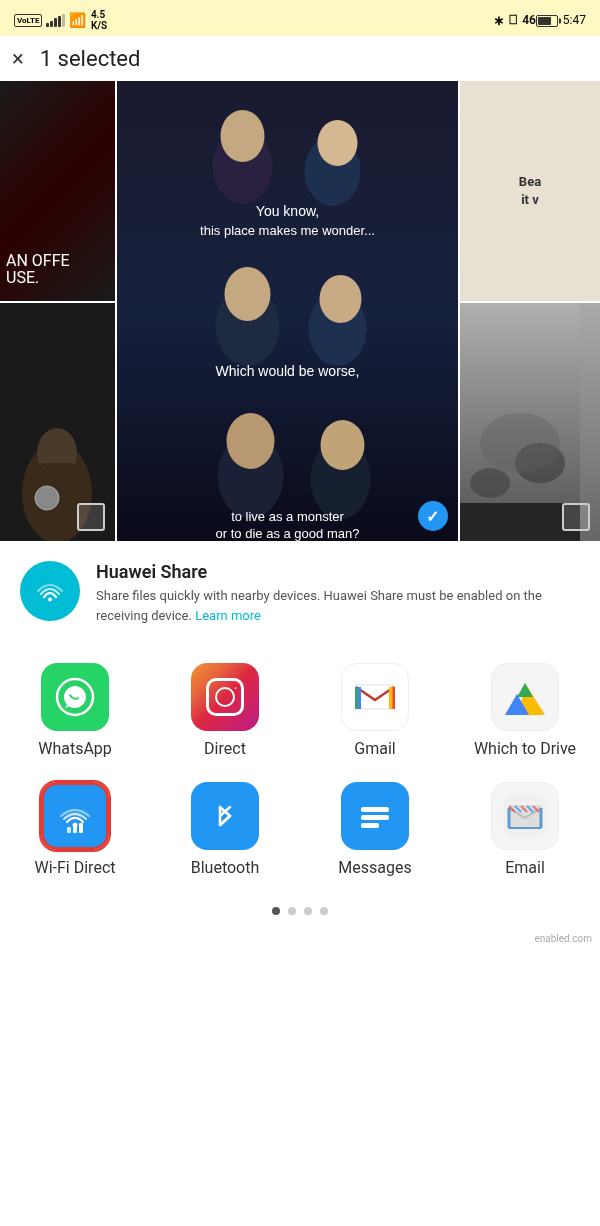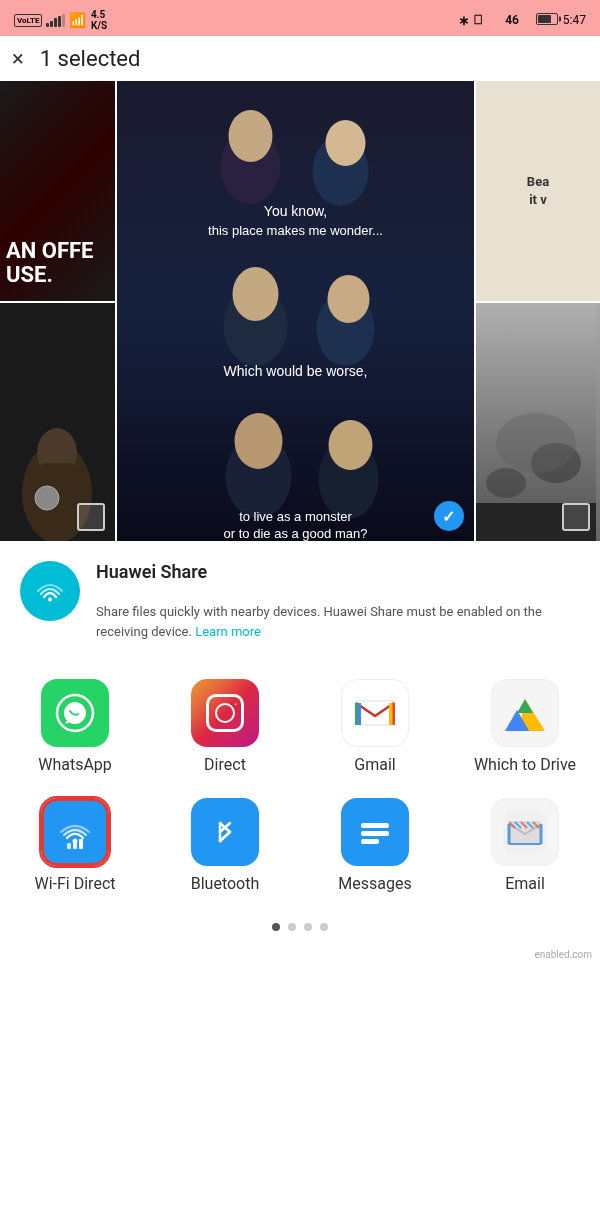--- a/index.html
+++ b/index.html
@@ -7,21 +7,21 @@
     body {
       width: 600px;
       min-height: 1226px;
       font-family: 'Roboto', Arial, sans-serif;
       background: #fff;
       overflow-x: hidden;
     }
 
     
     .status-bar {
-      background: #fca5a5;
+      background: #fef9c3;
       display: flex;
       justify-content: space-between;
       align-items: center;
       padding: 8px 14px 4px 14px;
       height: 36px;
     }
     .status-left { display: flex; align-items: center; gap: 4px; font-size: 11px; font-weight: 600; }
     .status-right { display: flex; align-items: center; gap: 5px; font-size: 13px; font-weight: 600; }
     .volte-badge {
       border: 1.5px solid #333;
@@ -32,23 +32,22 @@
     }
     .signal-bars { display: flex; align-items: flex-end; gap: 1px; height: 13px; }
     .signal-bars span {
       display: inline-block;
       width: 3px;
       background: #333;
       border-radius: 1px;
     }
     .battery-block {
       display: flex;
-      align-items: flex-start;
-      gap: 17px;
-      margin-left: 18px;
+      align-items: flex-end;
+      gap: 0;
     }
     .battery-icon {
       border: 1.5px solid #333;
       border-radius: 2px;
       width: 22px;
       height: 12px;
       position: relative;
       display: flex;
       align-items: center;
       padding: 1px;
@@ -95,37 +94,37 @@
     .image-grid {
       display: flex;
       width: 100%;
       height: 460px;
       overflow: hidden;
       gap: 2px;
     }
     .img-col { display: flex; flex-direction: column; gap: 2px; }
     .img-col-left { width: 115px; flex-shrink: 0; }
     .img-col-mid { flex: 1; }
-    .img-col-right { width: 124px; flex-shrink: 0; }
+    .img-col-right { width: 140px; flex-shrink: 0; }
 
     .img-cell {
       background: #888;
       position: relative;
       overflow: hidden;
     }
 
     
     .cell-dark { background: linear-gradient(135deg, #1a1a1a 0%, #2d0000 50%, #1a1a1a 100%); height: 220px; }
     .cell-dark-text {
       position: absolute;
       bottom: 14px;
       left: 6px;
       color: #fff;
-      font-size: 22px;
-      font-weight: 700;
+      font-size: 16px;
+      font-weight: 400;
       line-height: 1.1;
       text-transform: uppercase;
     }
     .cell-hand { background: linear-gradient(180deg, #222 0%, #111 100%); height: 238px; }
     .cell-hand-inner {
       width: 100%;
       height: 100%;
       position: relative;
       overflow: hidden;
     }
@@ -216,21 +215,21 @@
       border-radius: 50%;
       display: flex;
       align-items: center;
       justify-content: center;
       flex-shrink: 0;
     }
     .huawei-text h3 {
       font-size: 18px;
       font-weight: 600;
       color: #222;
-      margin-bottom: 20px;
+      margin-bottom: 4px;
     }
     .huawei-text p {
       font-size: 13px;
       color: #555;
       line-height: 1.5;
     }
     .learn-more {
       color: #00BCD4;
       font-size: 13px;
     }

